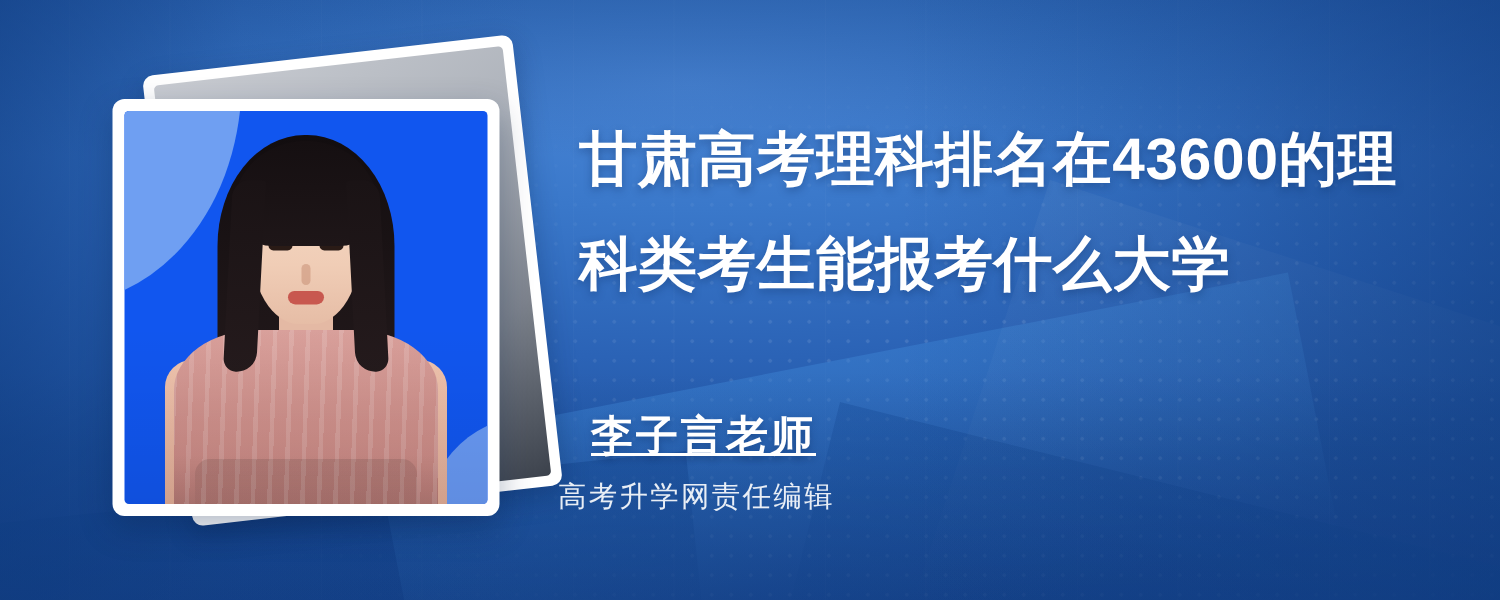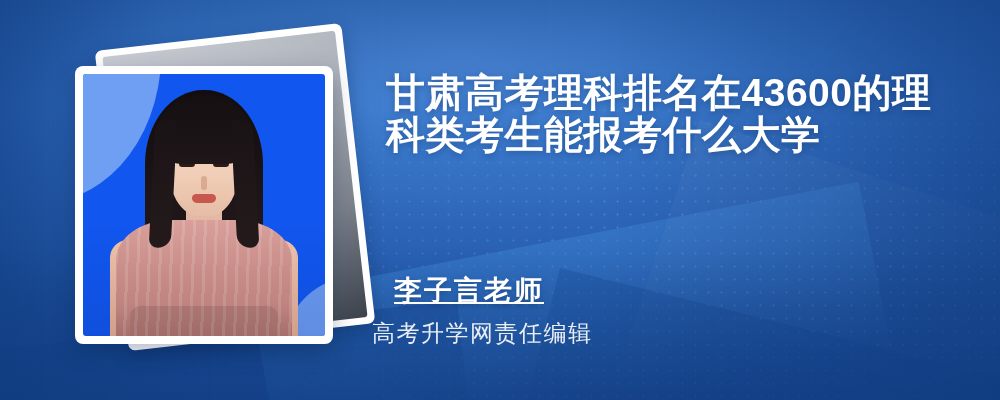--- a/index.html
+++ b/index.html
@@ -284,41 +284,41 @@
     height: 400px;
   }
   .title {
     position: absolute;
     left: 0;
     top: 72px;
     width: 560px;
     color: #ffffff;
     font-size: 39px;
     font-weight: bold;
-    line-height: 42px;
+    line-height: 70px;
     letter-spacing: 0.5px;
     text-shadow: 0 2px 6px rgba(8,38,86,0.35);
   }
   .author-name {
     position: absolute;
     left: 8px;
     top: 272px;
     color: #ffffff;
     font-size: 28px;
     font-weight: bold;
     letter-spacing: 2px;
     text-shadow: 0 2px 5px rgba(8,38,86,0.35);
     text-decoration: underline;
   }
   .author-role {
     position: absolute;
     left: -14px;
     top: 318px;
     color: rgba(255,255,255,0.90);
-    font-size: 23px;
+    font-size: 19px;
     font-weight: normal;
     letter-spacing: 1.5px;
   }
 </style>
 </head>
 <body>
 
 <div class="banner">
 
   <div class="bg-base"></div>

